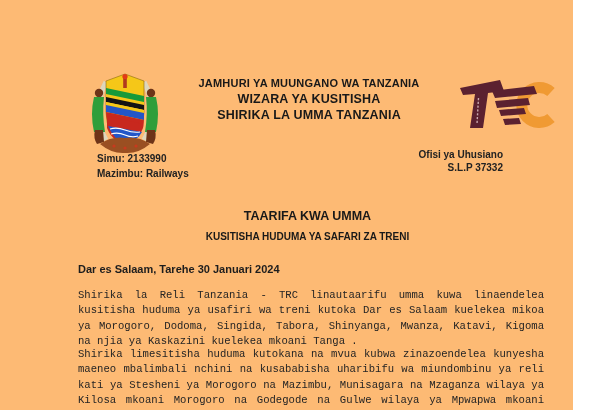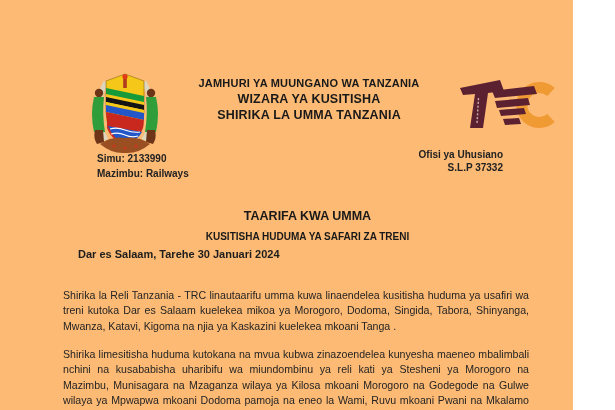--- a/index.html
+++ b/index.html
@@ -70,33 +70,34 @@
     width: 615px;
     text-align: center;
     font-weight: bold;
     color: #191919;
   }
   .notice-title1 { font-size: 12.5px; line-height: 17px; }
   .notice-title2 { font-size: 10px; line-height: 17px; margin-top: 3px; }
   .dateline {
     position: absolute;
     left: 78px;
-    top: 248px;
+    top: 263px;
     font-size: 11px;
     font-weight: bold;
     color: #1d1d1d;
   }
   .para {
     position: absolute;
-    left: 63px;
+    left: 78px;
     width: 466px;
     font-size: 10.6px;
     line-height: 15.3px;
     text-align: justify;
     color: #242424;
+    font-family: Liberation Mono, monospace;
   }
   .para1 { top: 288px; }
   .para2 { top: 347px; }
 </style>
 </head>
 <body>
 
 <div class="page">
 
   <svg class="coat-of-arms" viewBox="0 0 82 92" xmlns="http://www.w3.org/2000/svg">

